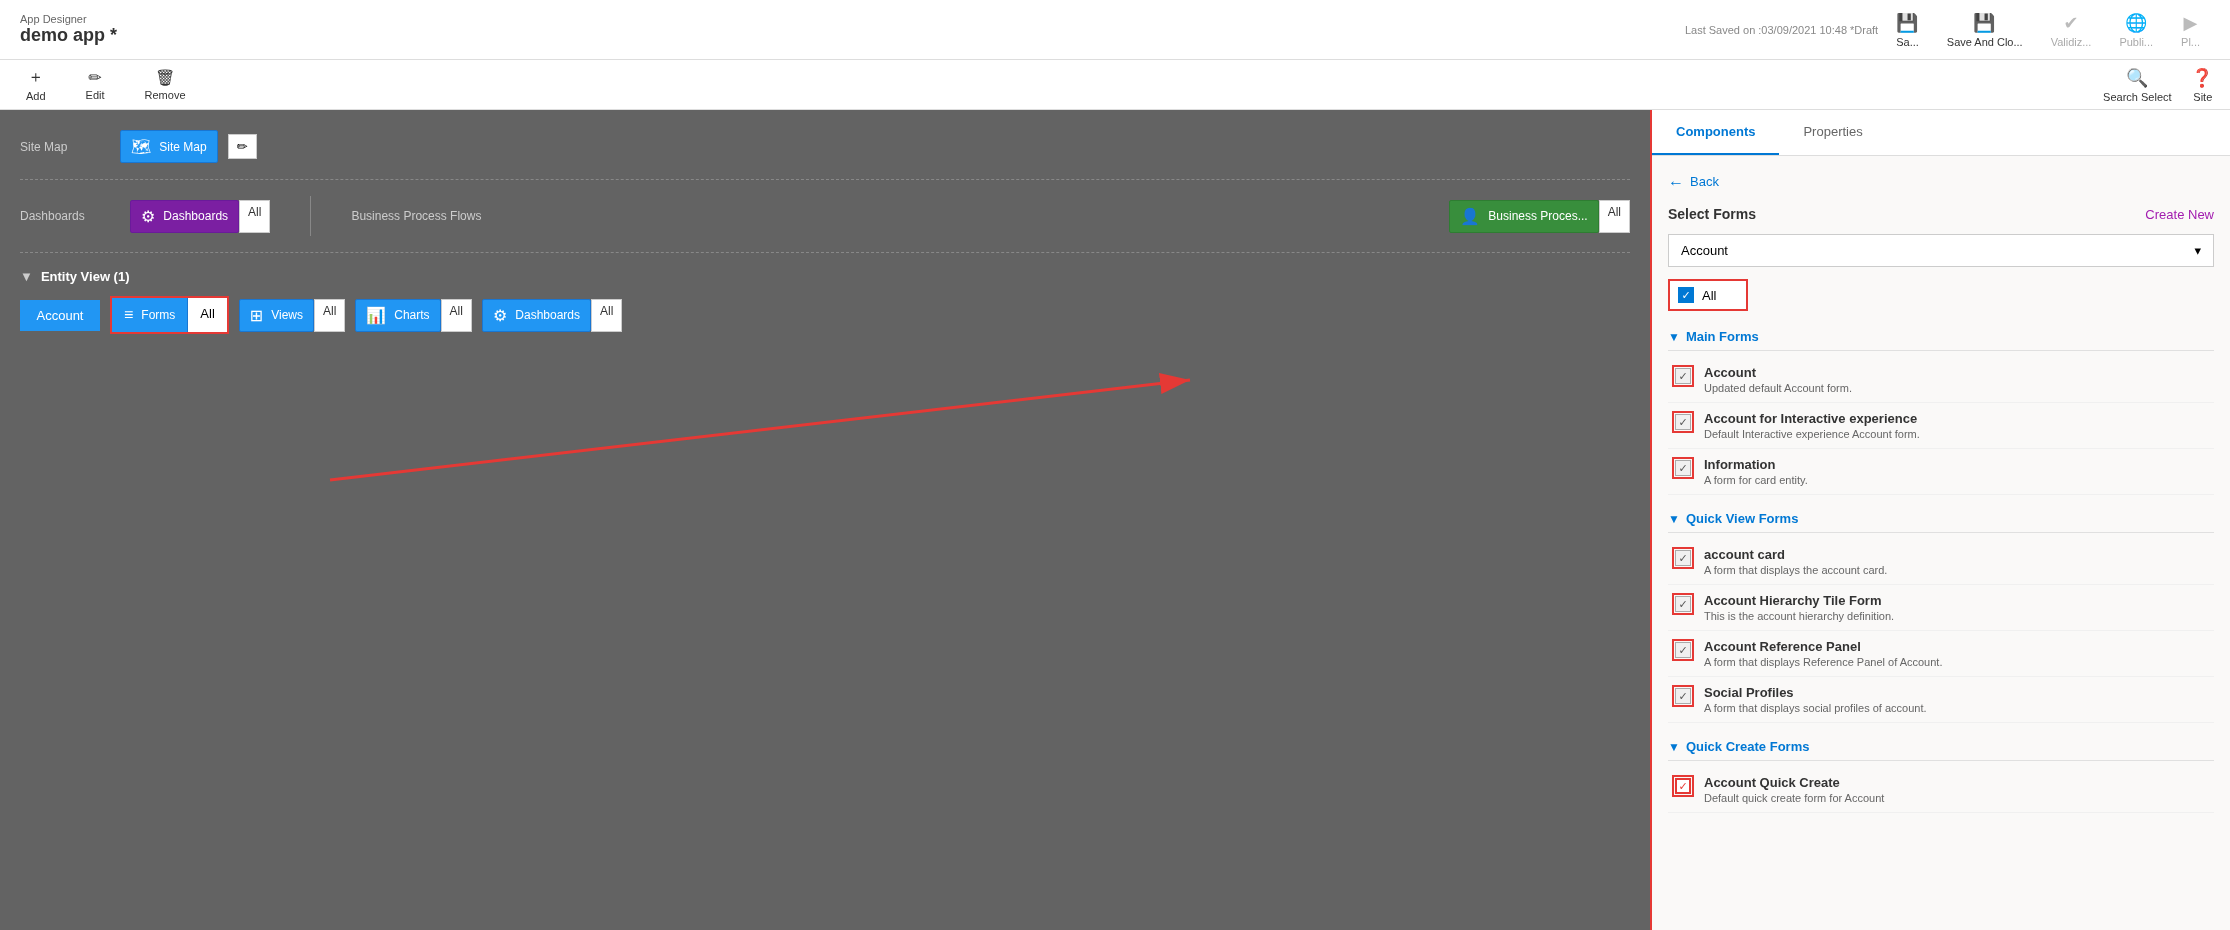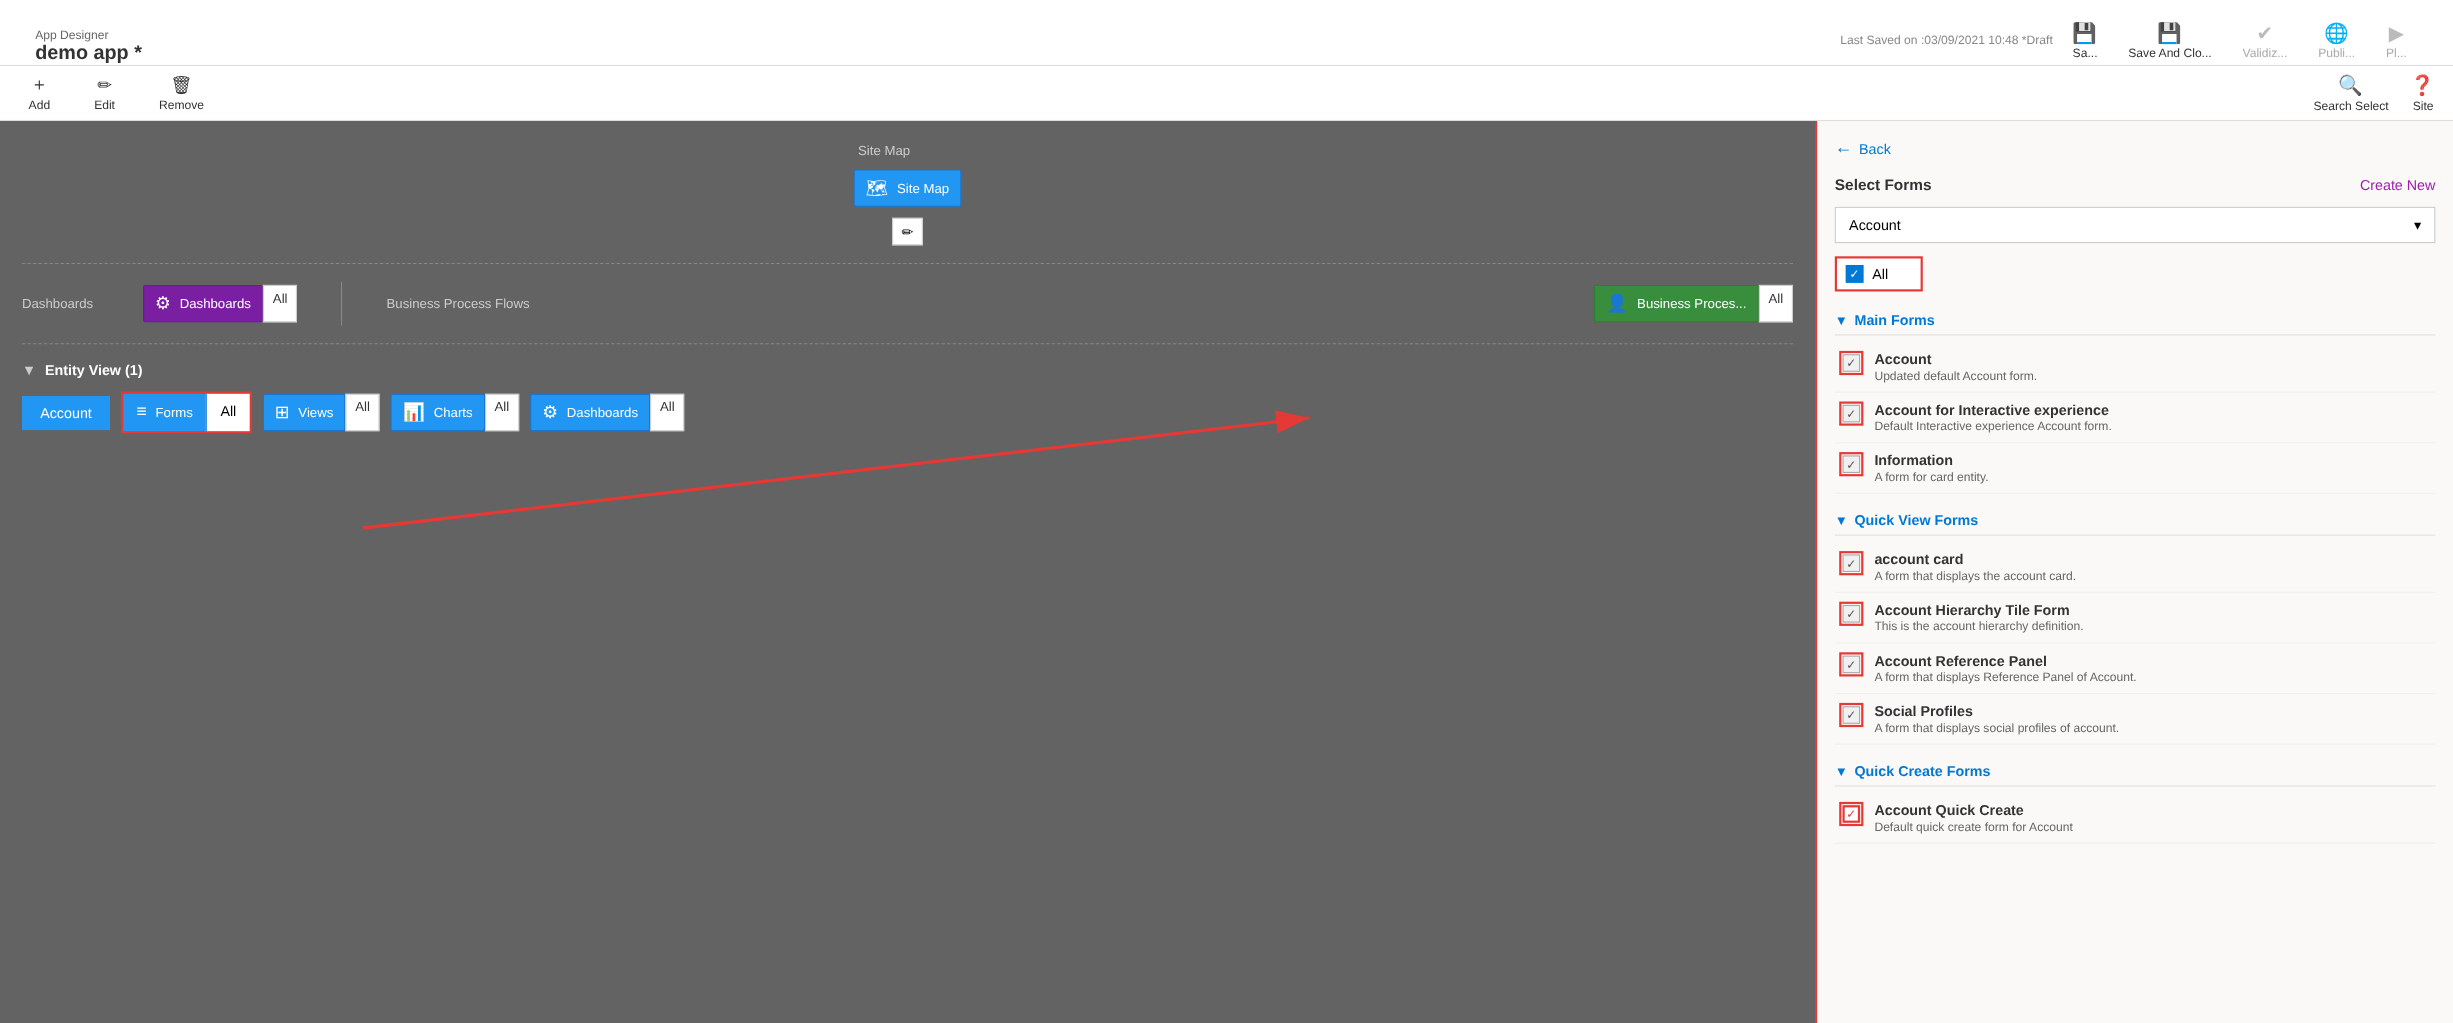--- a/index.html
+++ b/index.html
@@ -4,23 +4,23 @@
   <style>
     * { box-sizing: border-box; margin: 0; padding: 0; }
     body { font-family: 'Segoe UI', Arial, sans-serif; font-size: 13px; background: #f3f2f1; overflow: hidden; width: 2230px; height: 930px; }
 
     
     .top-bar {
       background: #fff;
       border-bottom: 1px solid #ddd;
       height: 60px;
       display: flex;
-      align-items: flex-end;
+      align-items: center;
       justify-content: space-between;
-      padding: 0 32px;
+      padding: 0 20px;
       position: relative;
     }
     .top-bar-left { display: flex; flex-direction: column; }
     .app-designer-label { font-size: 11px; color: #666; }
     .app-name { font-size: 18px; font-weight: 600; color: #333; }
     .top-bar-right { display: flex; align-items: center; gap: 8px; font-size: 12px; color: #666; }
     .top-bar-right .save-info { font-size: 11px; color: #888; margin-right: 0; }
     .toolbar-btn {
       display: flex; flex-direction: column; align-items: center;
       padding: 4px 10px; cursor: pointer; border: none; background: none;
@@ -352,21 +352,21 @@
       <span class="icon">❓</span>
       <span>Site</span>
     </div>
   </div>
 </div>
 
 <div class="main-layout">
 
   <div class="canvas-area">
 
-    <div style="display:flex; align-items:center; gap:10px; padding-bottom:16px; border-bottom: 1px dashed #888; margin-bottom:16px;flex-direction:column;">
+    <div style="display:flex; align-items:center; gap:10px; padding-bottom:16px; border-bottom: 1px dashed #888; margin-bottom:16px;">
       <span class="row-label">Site Map</span>
       <div class="block" style="background:#2196f3; color:#fff; border-color:#1976d2;">
         <span class="block-icon">🗺</span>
         <span class="block-text">Site Map</span>
       </div>
       <div class="block-edit">
         <span>✏</span>
       </div>
     </div>
 
@@ -440,20 +440,24 @@
           <polygon points="0 0, 10 3.5, 0 7" fill="#e53935"></polygon>
         </marker>
       </defs>
       <line x1="10" y1="110" x2="870" y2="10" stroke="#e53935" stroke-width="3" marker-end="url(#arrowhead)"></line>
     </svg>
 
   </div>
 
   <div class="right-panel">
 
+    <div class="panel-tabs">
+      <div class="panel-tab active">Components</div>
+      <div class="panel-tab">Properties</div>
+    </div>
 
     <div class="panel-body">
 
       <div class="back-link">
         <span class="back-arrow">←</span>
         <span>Back</span>
       </div>
 
       <div class="select-forms-header">
         <span class="select-forms-label">Select Forms</span>

